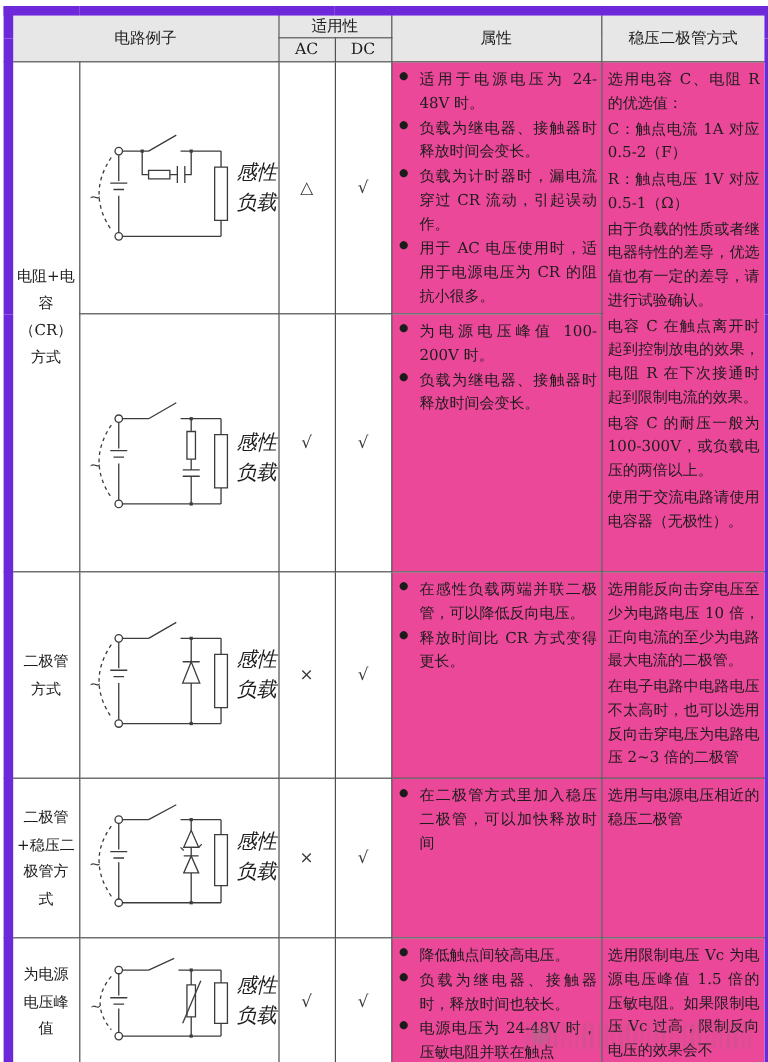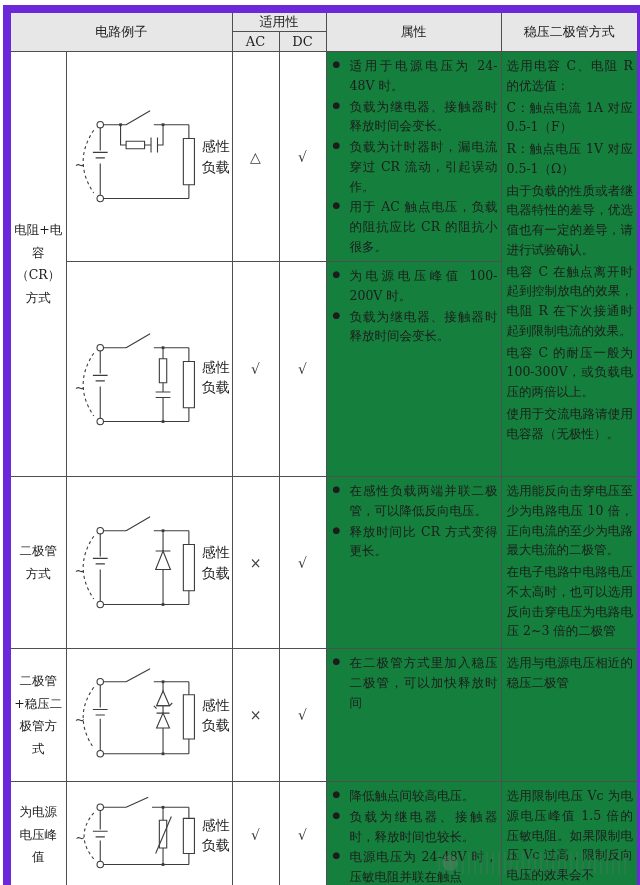--- a/index.html
+++ b/index.html
@@ -21,27 +21,28 @@
     background:#e7e7e7;font-weight:normal;font-size:13px;
     text-align:center;vertical-align:middle;
   }
   td.rowlabel{
     font-size:12.5px;text-align:center;vertical-align:middle;
     padding:0 3px;line-height:1.8;background:#fff;
   }
   td.circ{vertical-align:middle;background:#fff;}
   .circwrap{display:flex;align-items:center;justify-content:center;}
   .load-label{
-    width:2.3em;font-size:14px;line-height:1.45;margin-left:6px;
+    width:2.3em;font-size:17px;line-height:1.45;margin-left:6px;
     word-break:break-all;
+    font-style:italic;
   }
   td.mark{
     text-align:center;vertical-align:middle;font-size:14px;color:#3a3a3a;
   }
-  td.props,td.sel{font-size:12.5px;line-height:1.58;background:#15803d;}
+  td.props,td.sel{font-size:12.5px;line-height:1.58;background:#ec4899;}
   ul.props{margin:0;padding:4px 3px 0 5px;list-style:none;}
   ul.props li{
     position:relative;padding-left:18px;margin:0 0 1px 0;text-align:justify;
   }
   ul.props li::before{
     content:"●";position:absolute;left:1px;top:1px;font-size:9px;
   }
   .sel-inner{padding:4px 4px 0 5px;}
   .sel-inner p{margin:0 0 2px 0;text-align:justify;}
   svg.cdiag{display:block;}
@@ -102,27 +103,27 @@
         <div class="load-label">感性负载</div>
       </div>
     </td>
     <td class="mark">△</td>
     <td class="mark">√</td>
     <td class="props">
       <ul class="props">
         <li>适用于电源电压为 24-48V 时。</li>
         <li>负载为继电器、接触器时释放时间会变长。</li>
         <li>负载为计时器时，漏电流穿过 CR 流动，引起误动作。</li>
-        <li>用于 AC 触点电压，负载的阻抗应比 CR 的阻抗小很多。</li>
+        <li>用于 AC 电压使用时，适用于电源电压为 CR 的阻抗小很多。</li>
       </ul>
     </td>
     <td class="sel" rowspan="2">
       <div class="sel-inner">
         <p>选用电容 C、电阻 R 的优选值：</p>
-        <p>C：触点电流 1A 对应 0.5-1（F）</p>
+        <p>C：触点电流 1A 对应 0.5-2（F）</p>
         <p>R：触点电压 1V 对应 0.5-1（Ω）</p>
         <p>由于负载的性质或者继电器特性的差导，优选值也有一定的差导，请进行试验确认。</p>
         <p>电容 C 在触点离开时起到控制放电的效果，电阻 R 在下次接通时起到限制电流的效果。</p>
         <p>电容 C 的耐压一般为 100-300V，或负载电压的两倍以上。</p>
         <p>使用于交流电路请使用电容器（无极性）。</p>
       </div>
     </td>
   </tr>
 
   <tr style="height:215px">

